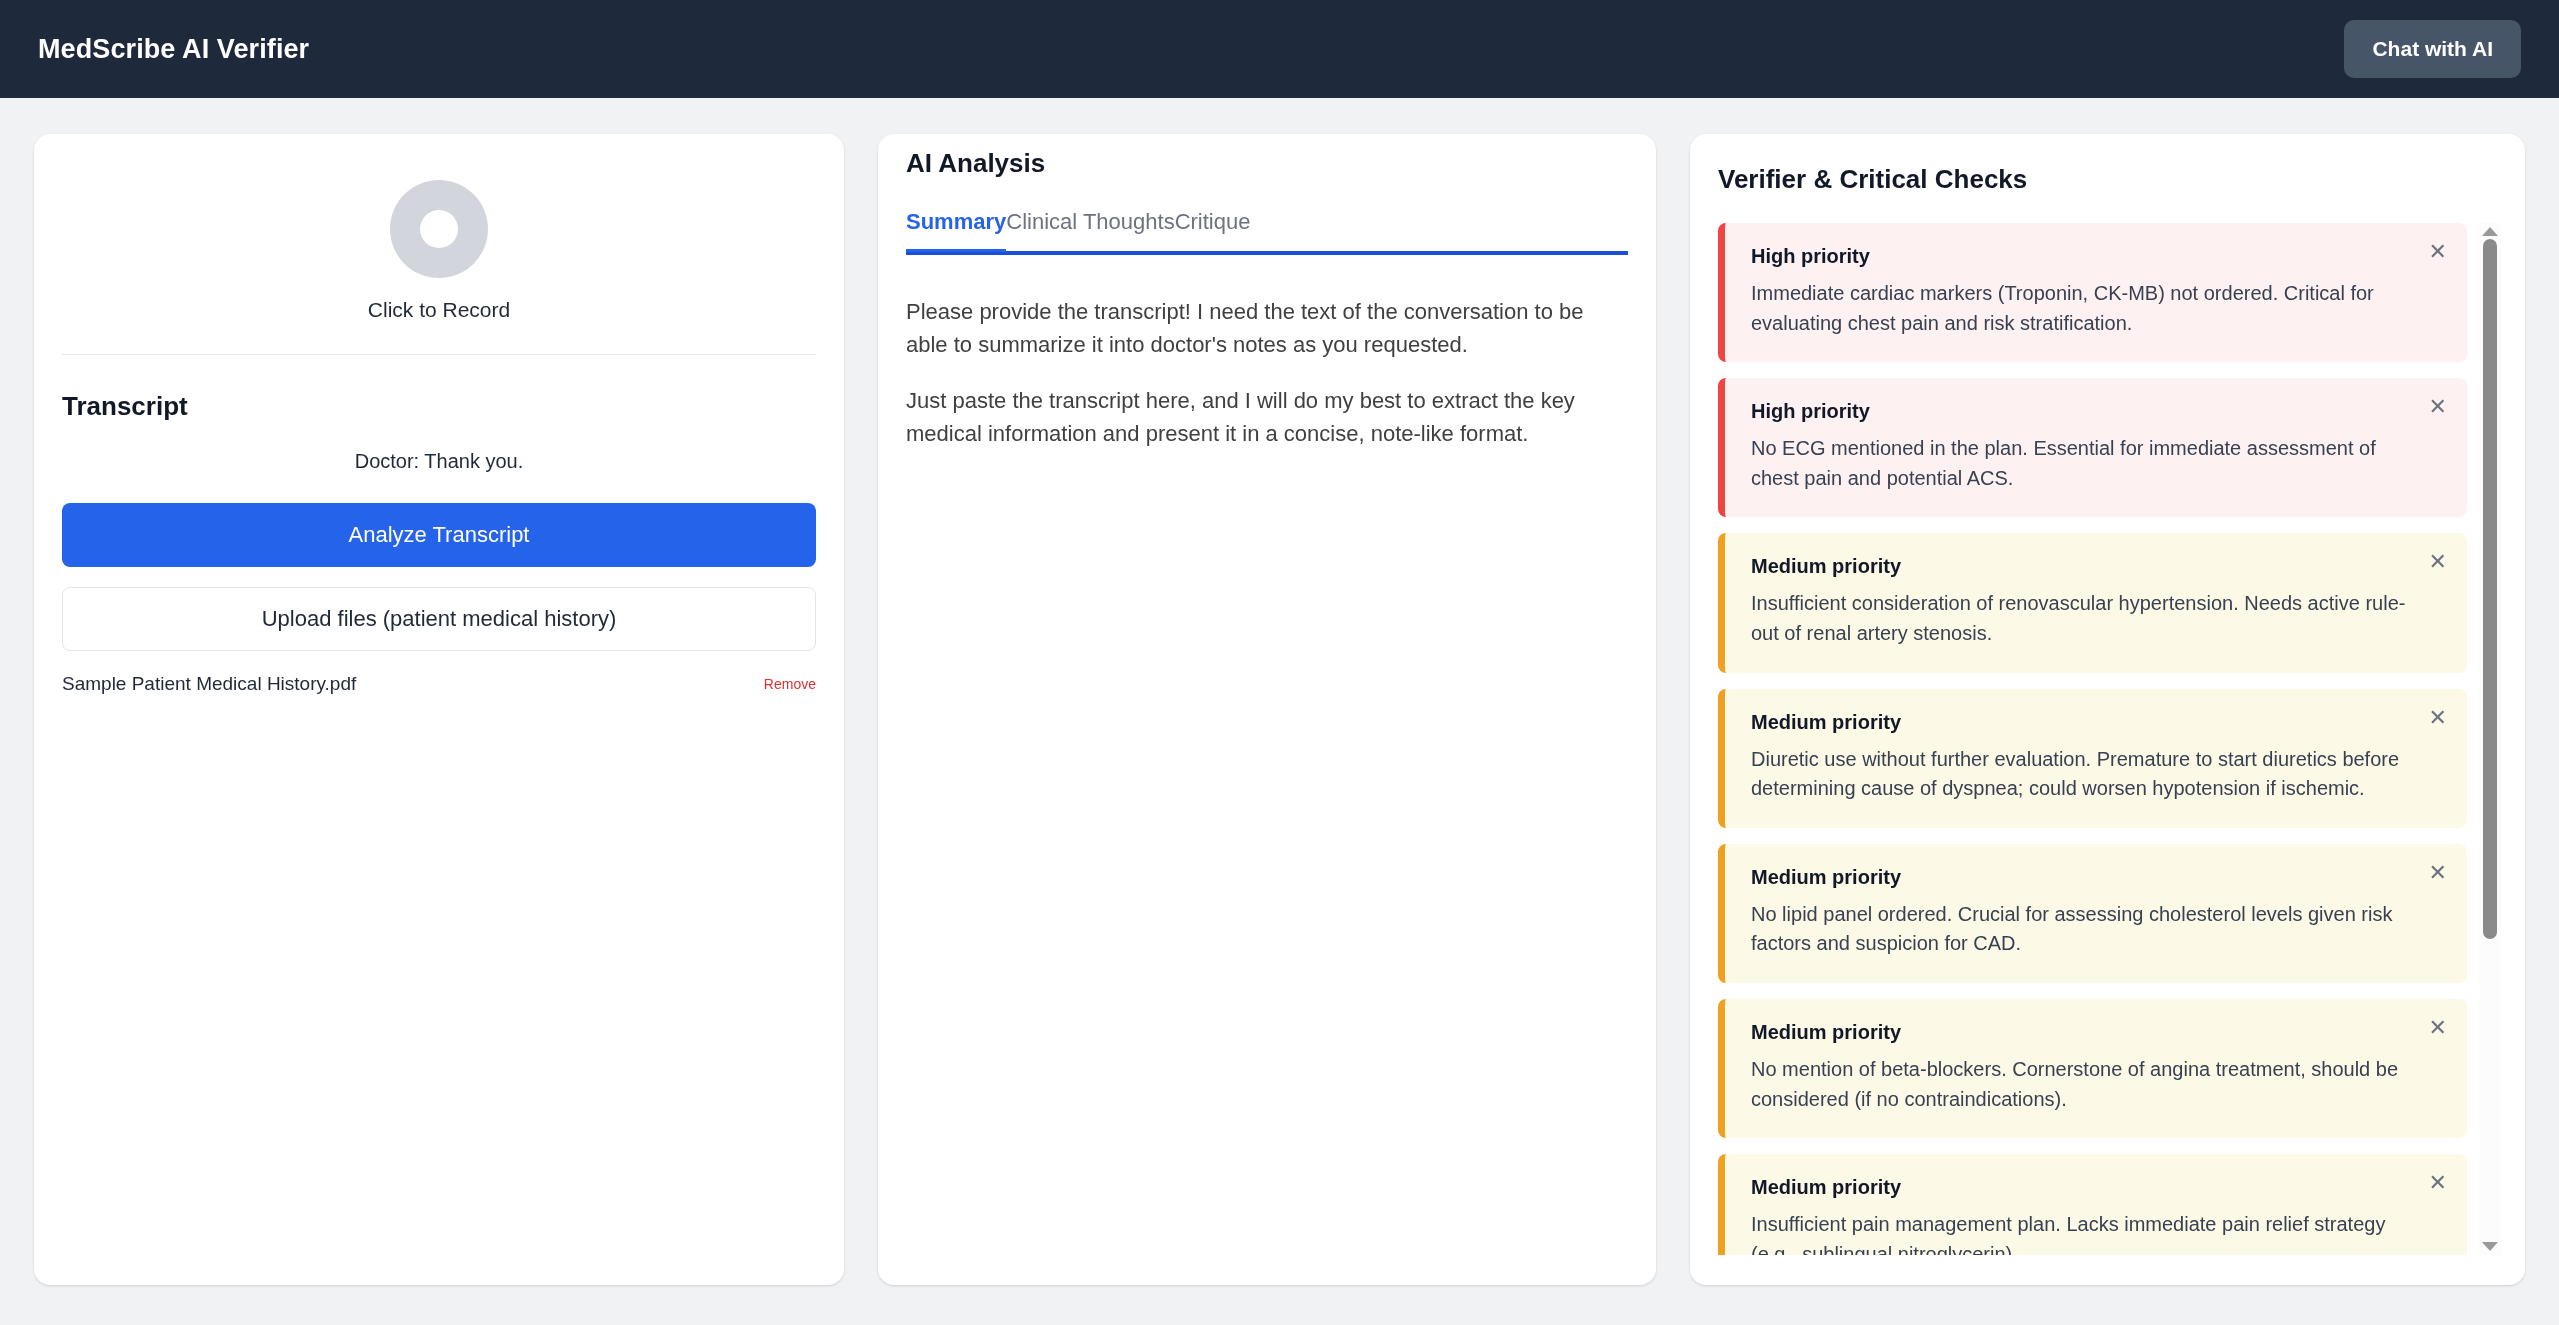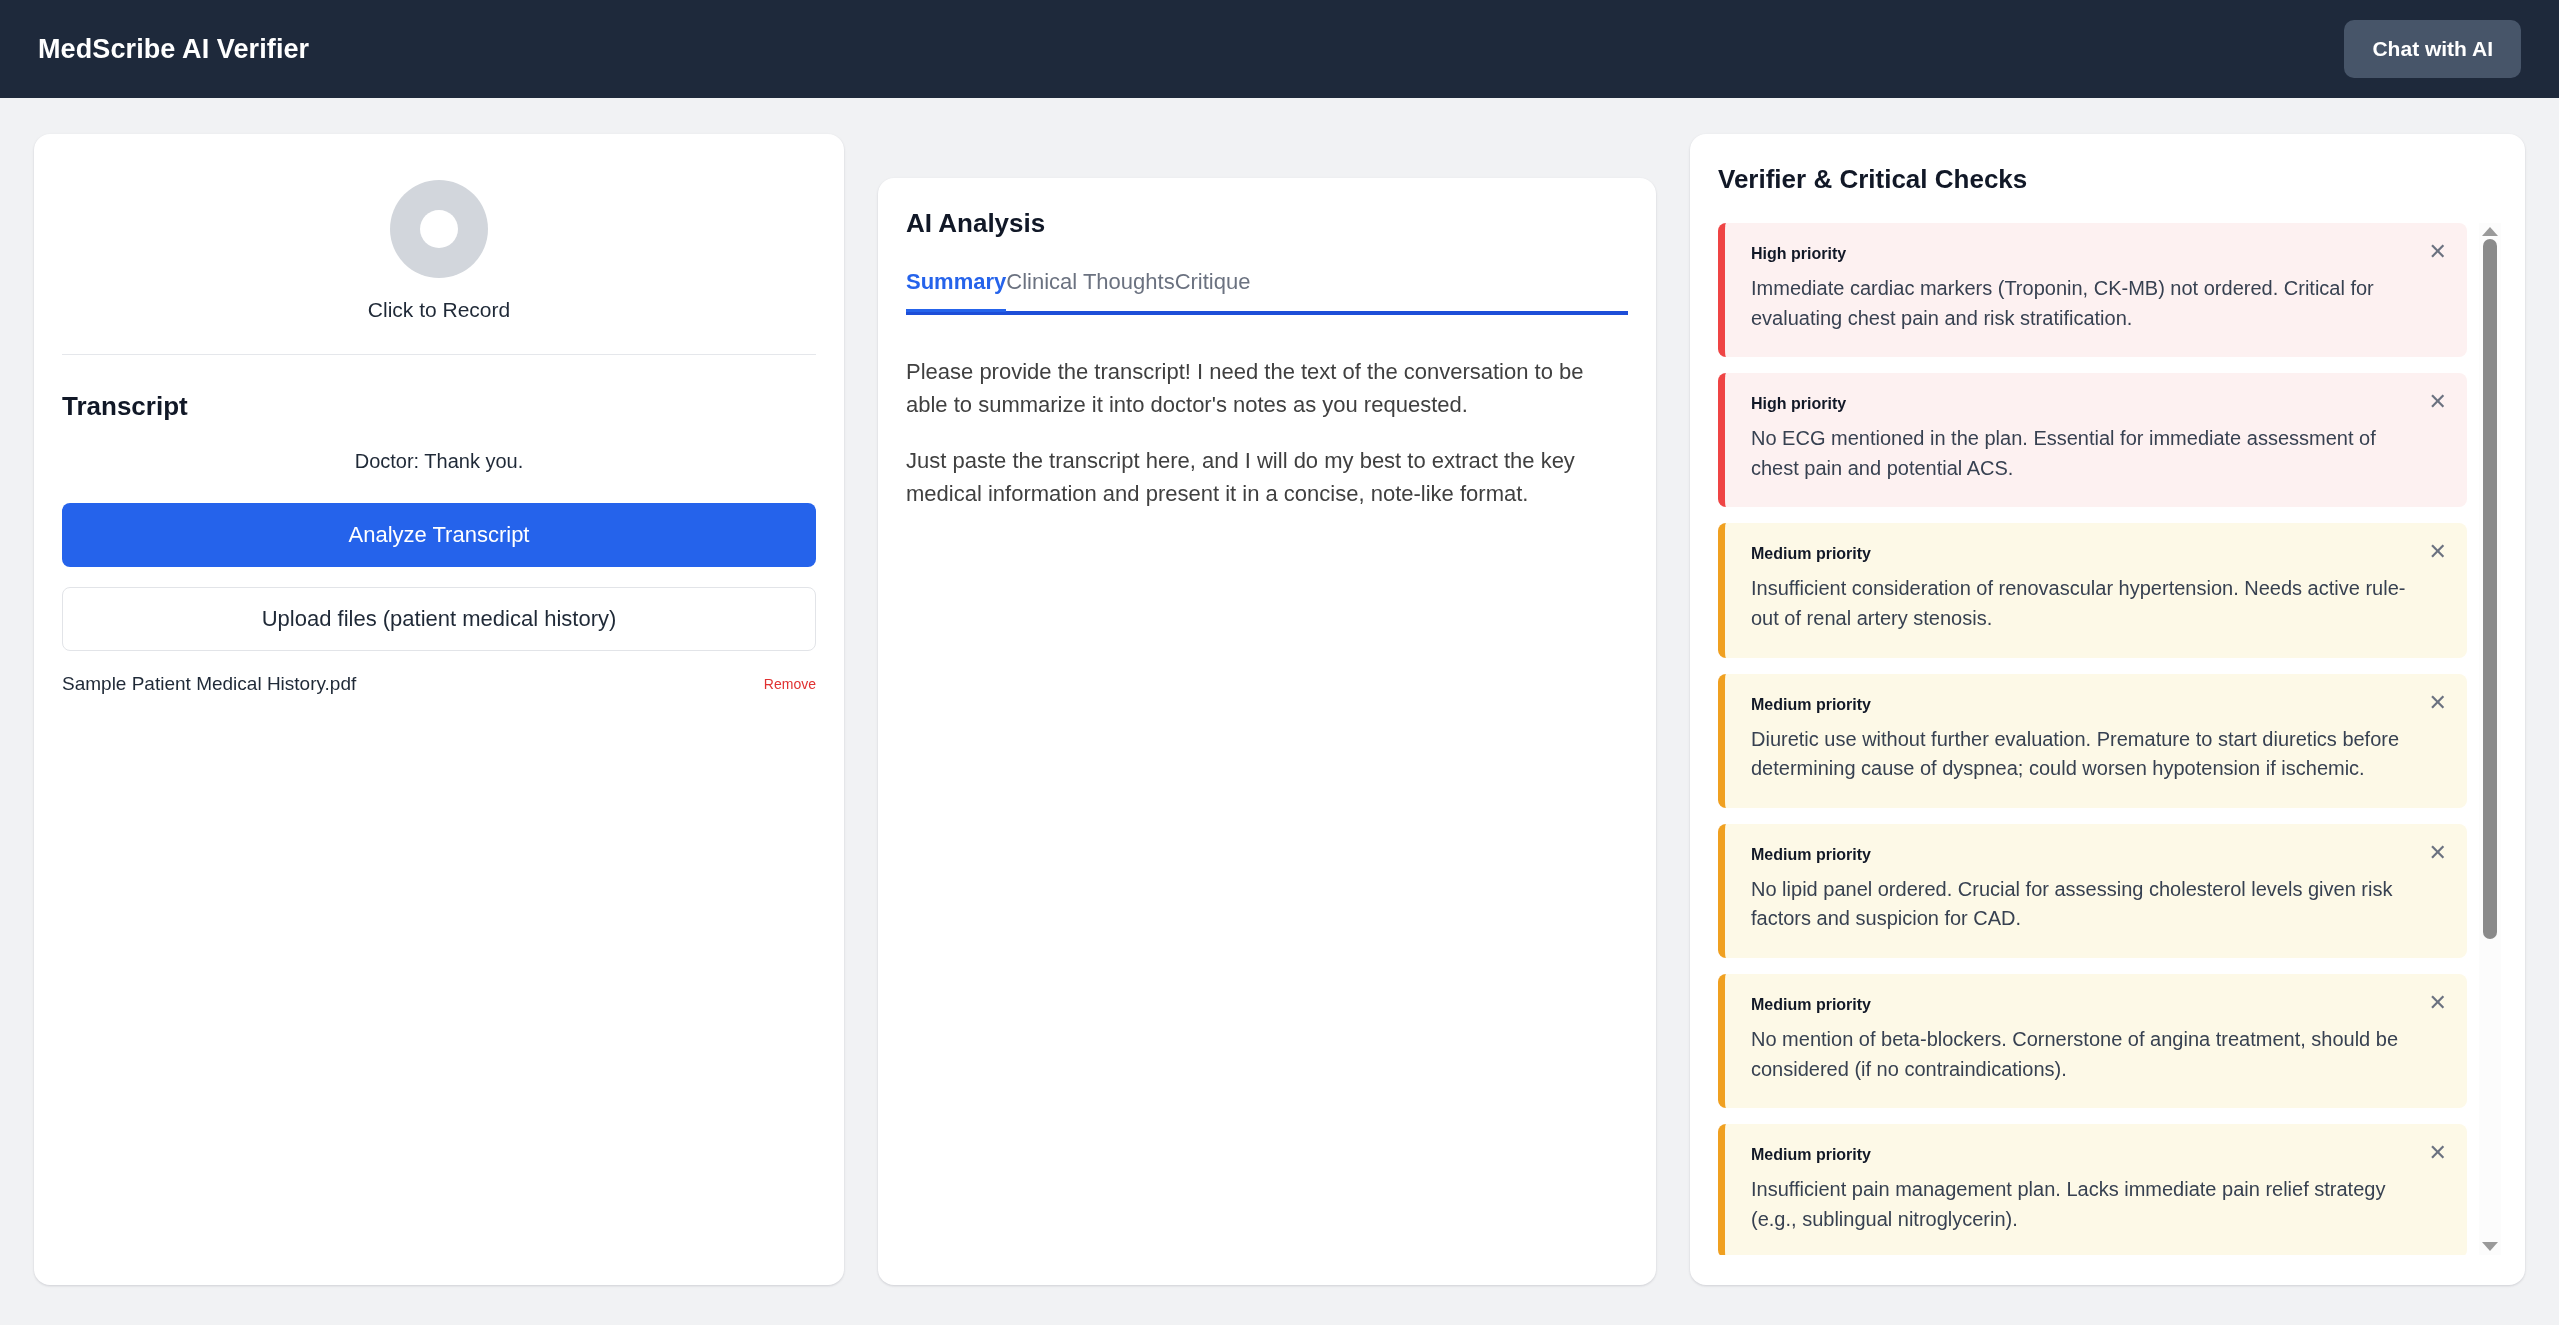--- a/index.html
+++ b/index.html
@@ -47,21 +47,21 @@
     padding: 36px 34px 40px 34px;
     height: calc(1325px - 98px);
     align-items: stretch;
   }
   .card {
     background: #ffffff;
     border-radius: 16px;
     box-shadow: 0 1px 3px rgba(15, 23, 42, 0.10), 0 1px 2px rgba(15,23,42,0.05);
   }
   .col-left   { width: 810px; flex: none; padding: 30px 28px; }
-  .col-mid    { flex: 1 1 auto; padding: 30px 28px; margin-top: 44px; }
+  .col-mid    { flex: 1 1 auto; padding: 14px 28px; }
   .col-right  { width: 835px; flex: none; padding: 30px 24px 30px 28px;
                 display: flex; flex-direction: column; }
 
   
   .recorder {
     display: flex;
     flex-direction: column;
     align-items: center;
     padding-top: 16px;
     padding-bottom: 26px;
@@ -187,21 +187,21 @@
   .alert {
     border-radius: 8px;
     border-left: 7px solid #cccccc;
     padding: 22px 26px 24px 26px;
     margin-bottom: 16px;
     position: relative;
   }
   .alert.high   { background: #fdf1f1; border-left-color: #ef4444; }
   .alert.medium { background: #fdf9e7; border-left-color: #f0a020; }
   .alert-title {
-    font-size: 16px;
+    font-size: 20px;
     font-weight: bold;
     color: #111827;
     margin-bottom: 11px;
   }
   .alert-text {
     font-size: 20px;
     line-height: 1.48;
     color: #374151;
     max-width: 660px;
   }

